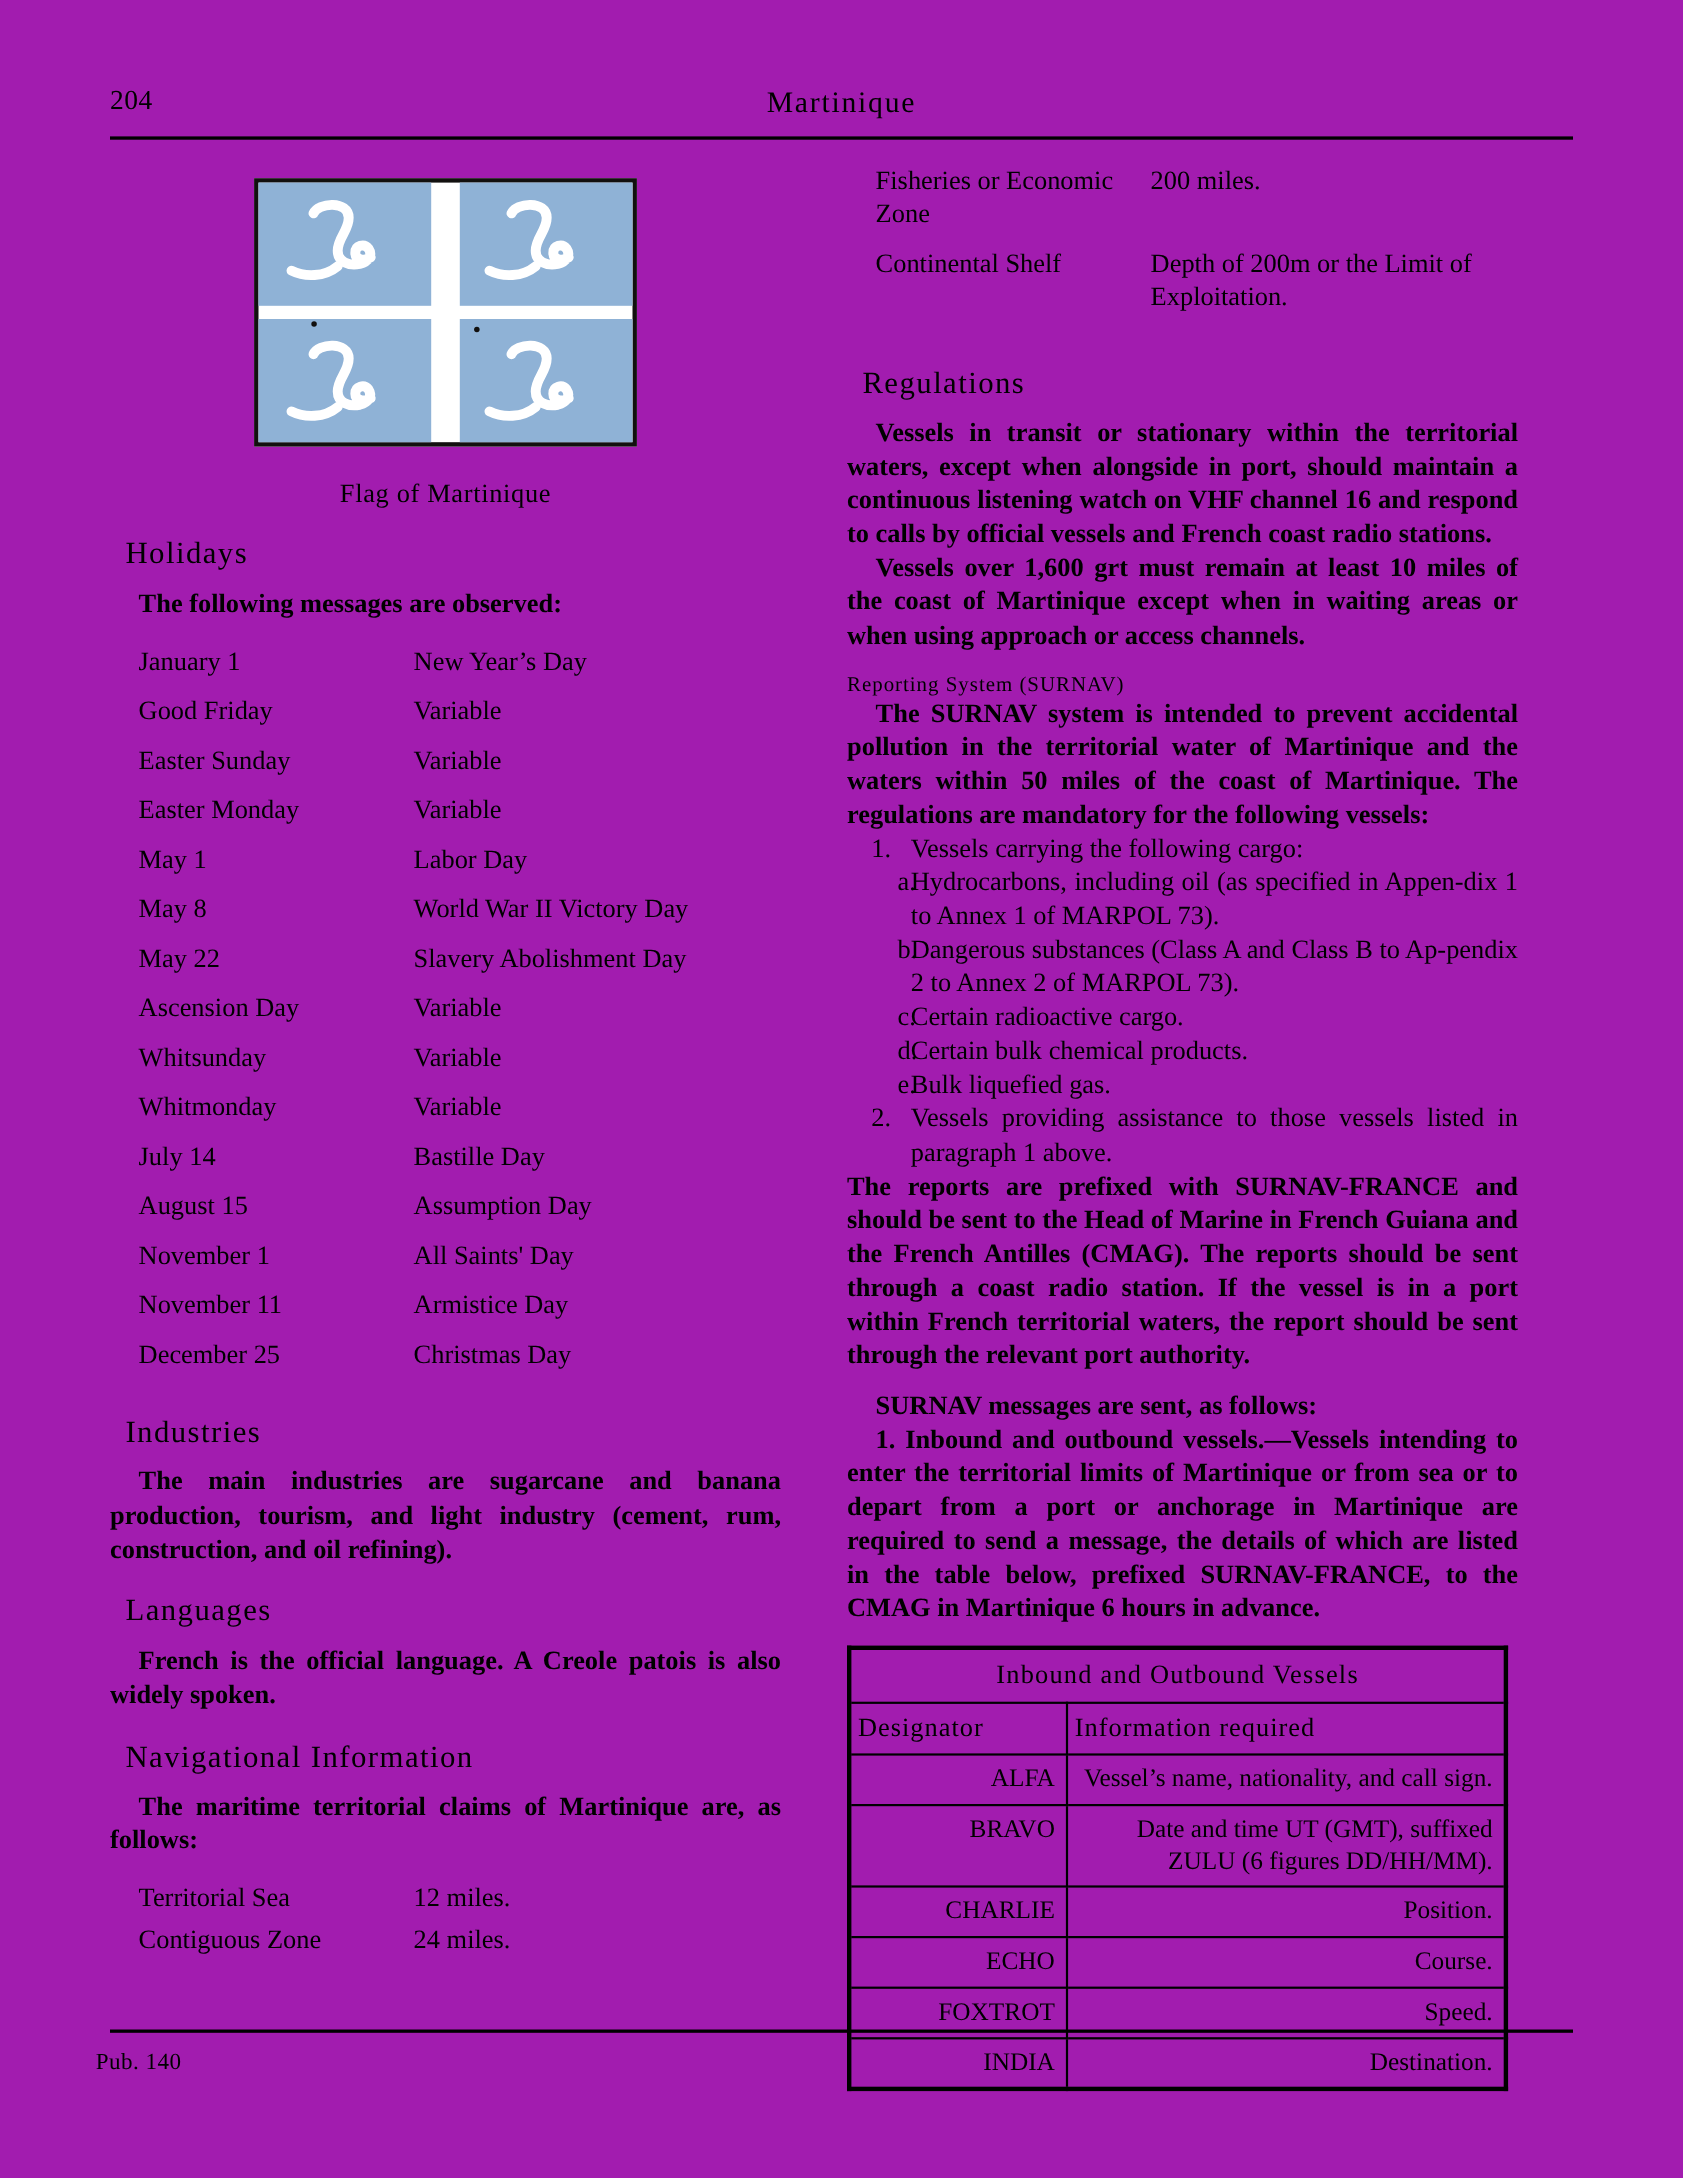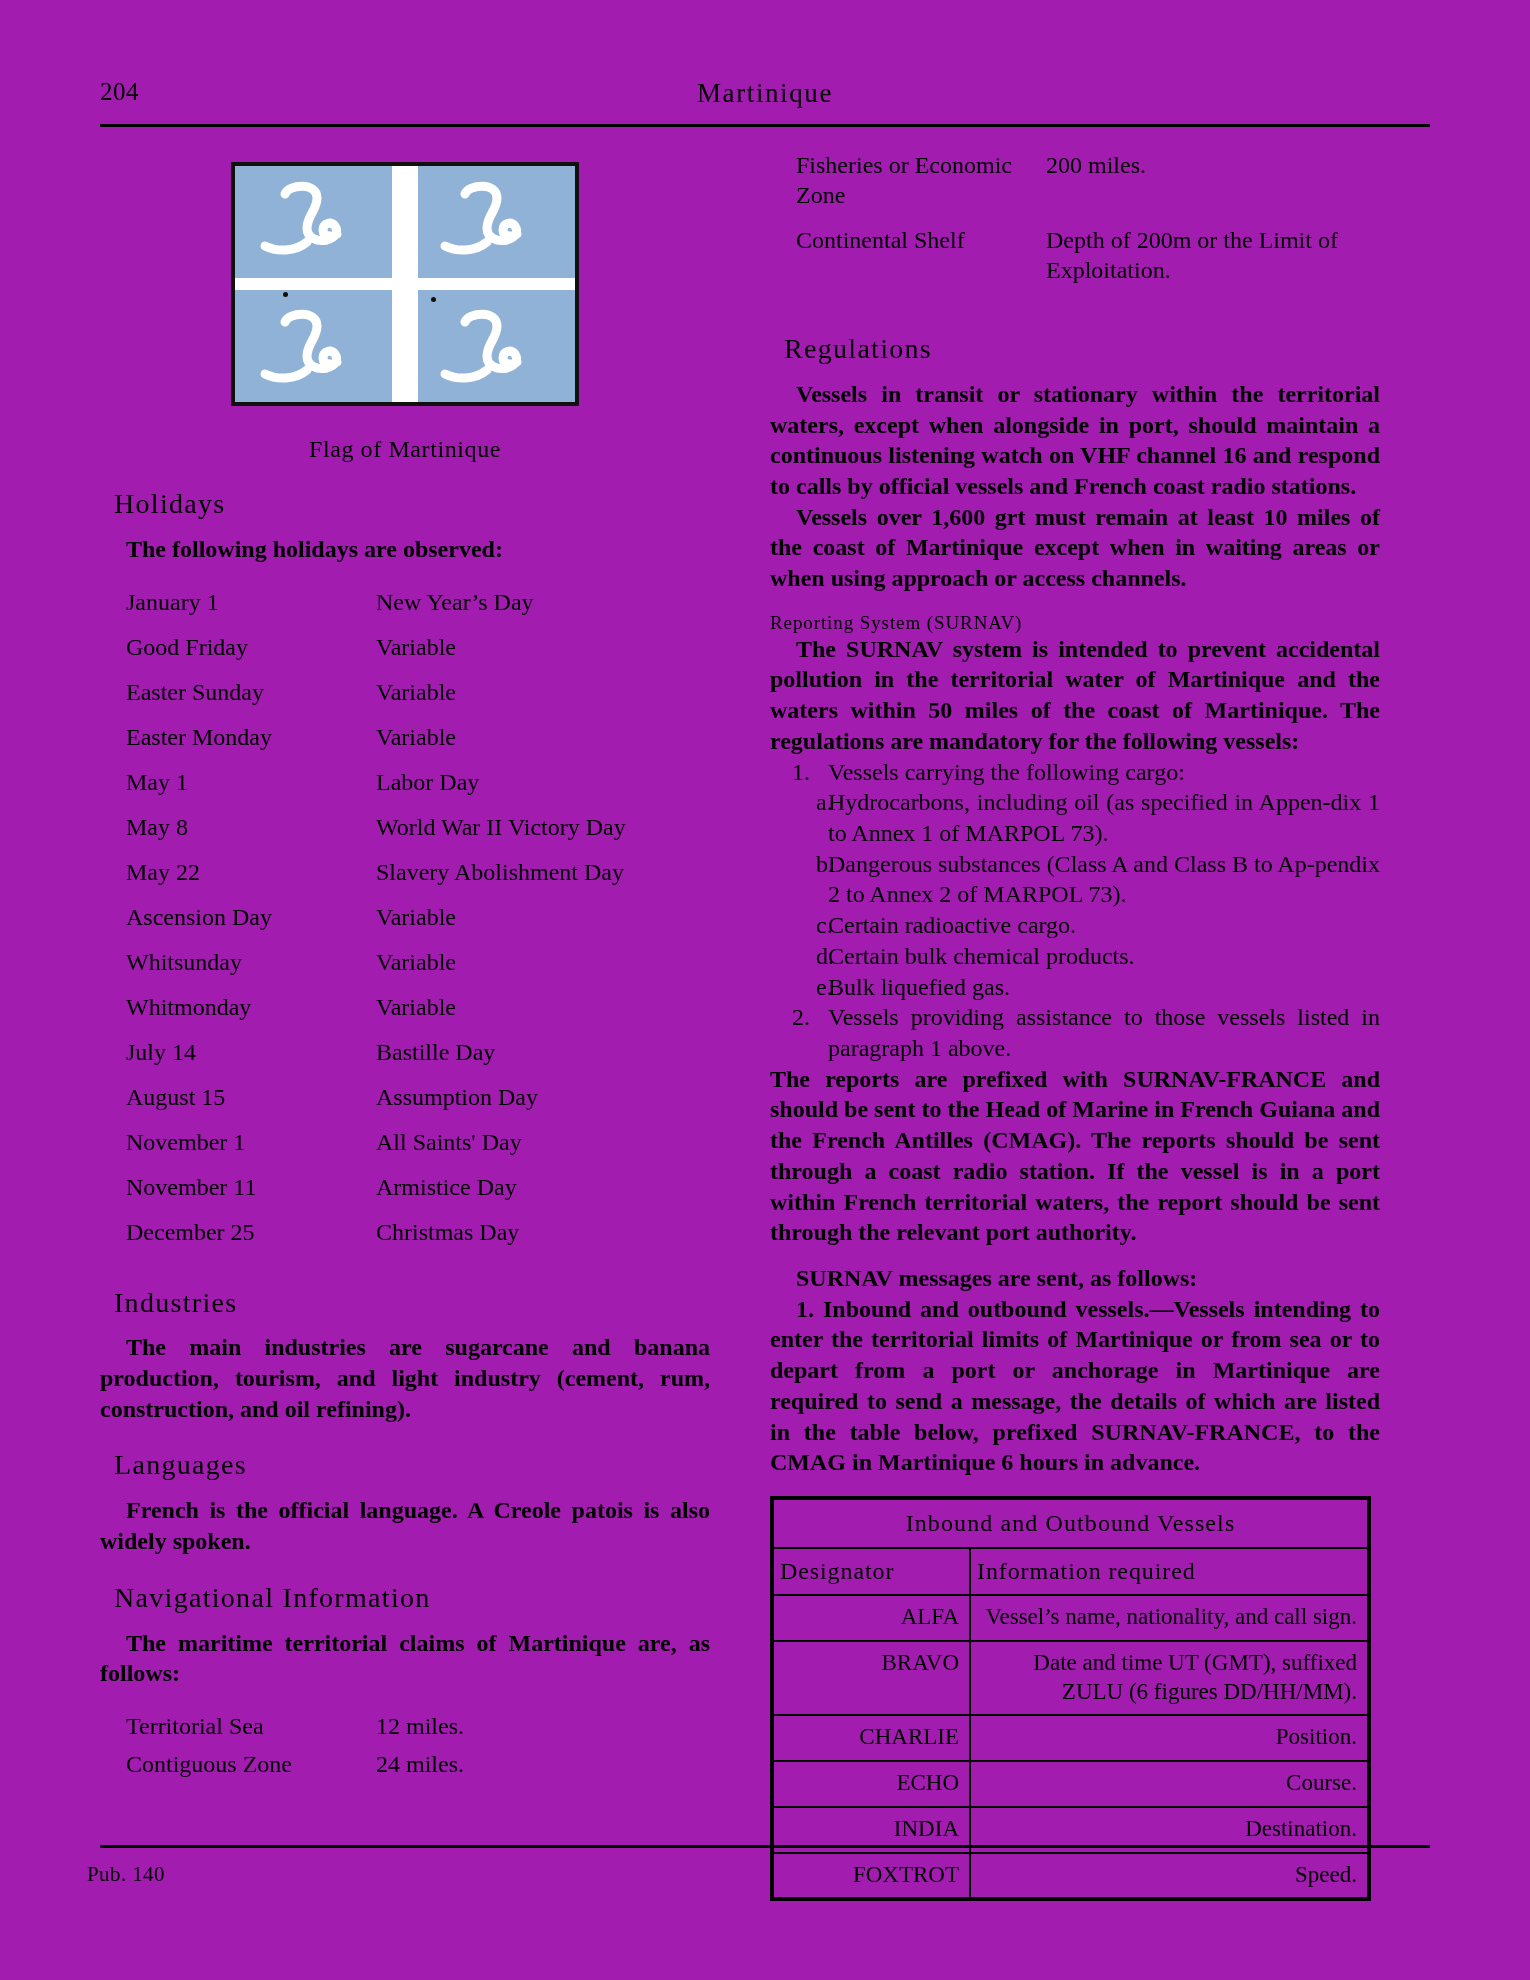--- a/index.html
+++ b/index.html
@@ -260,21 +260,21 @@
           <path d="M52 66 C40 76, 22 76, 10 70" fill="none" stroke="#ffffff" stroke-width="9" stroke-linecap="round"></path>
         </svg>
 
         <div class="dot d1"></div>
         <div class="dot d2"></div>
       </div>
     </div>
     <p class="caption">Flag of Martinique</p>
 
     <h2 class="sec">Holidays</h2>
-    <p class="body">The following holidays are observed:</p>
+    <p class="body">The following messages are observed:</p>
 
     <table class="deflist">
       <tbody>
         <tr>
           <td class="term">January 1</td>
           <td class="val">New Year’s Day</td>
         </tr>
         <tr>
           <td class="term">Good Friday</td>
           <td class="val">Variable</td>
@@ -435,27 +435,27 @@
         </tr>
         <tr>
           <td class="desig">CHARLIE</td>
           <td>Position.</td>
         </tr>
         <tr>
           <td class="desig">ECHO</td>
           <td>Course.</td>
         </tr>
         <tr>
+          <td class="desig">FOXTROT</td>
+          <td>Speed.</td>
+        </tr>
+        <tr>
           <td class="desig">INDIA</td>
           <td>Destination.</td>
         </tr>
-        <tr>
-          <td class="desig">FOXTROT</td>
-          <td>Speed.</td>
-        </tr>
       </tbody>
     </table>
 
   </div>
 
   <div class="rule-bottom"></div>
   <div class="footer">Pub. 140</div>
 
 </div>
 

